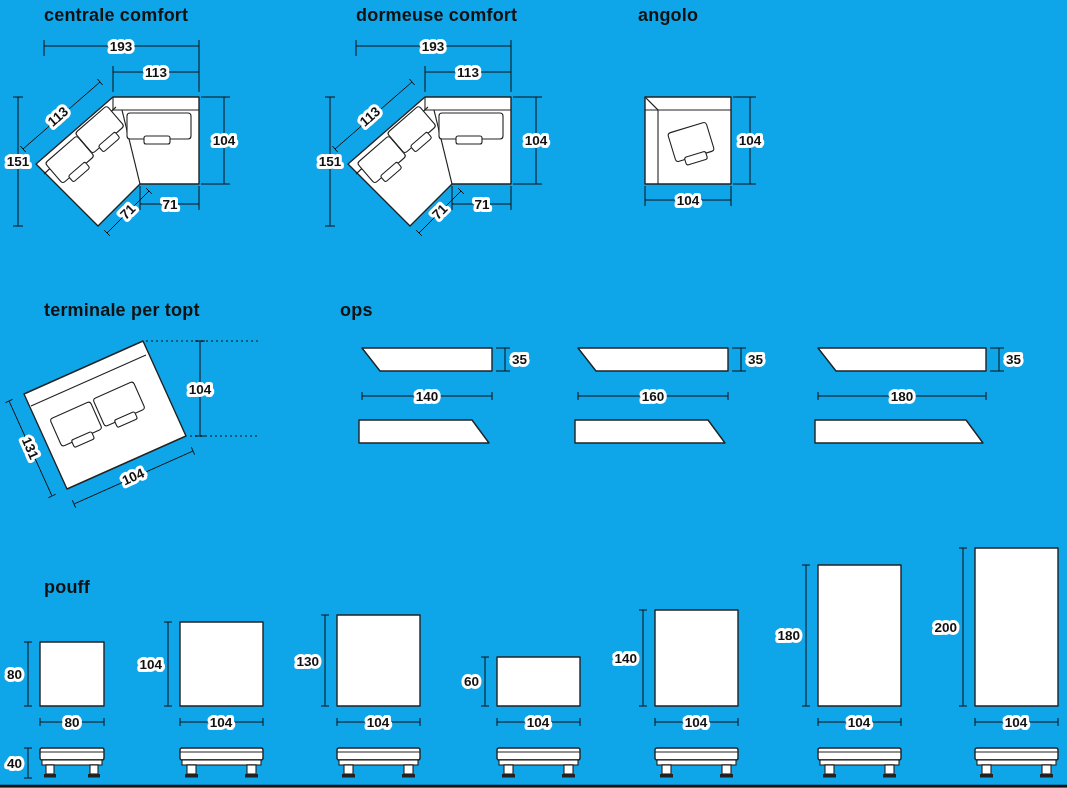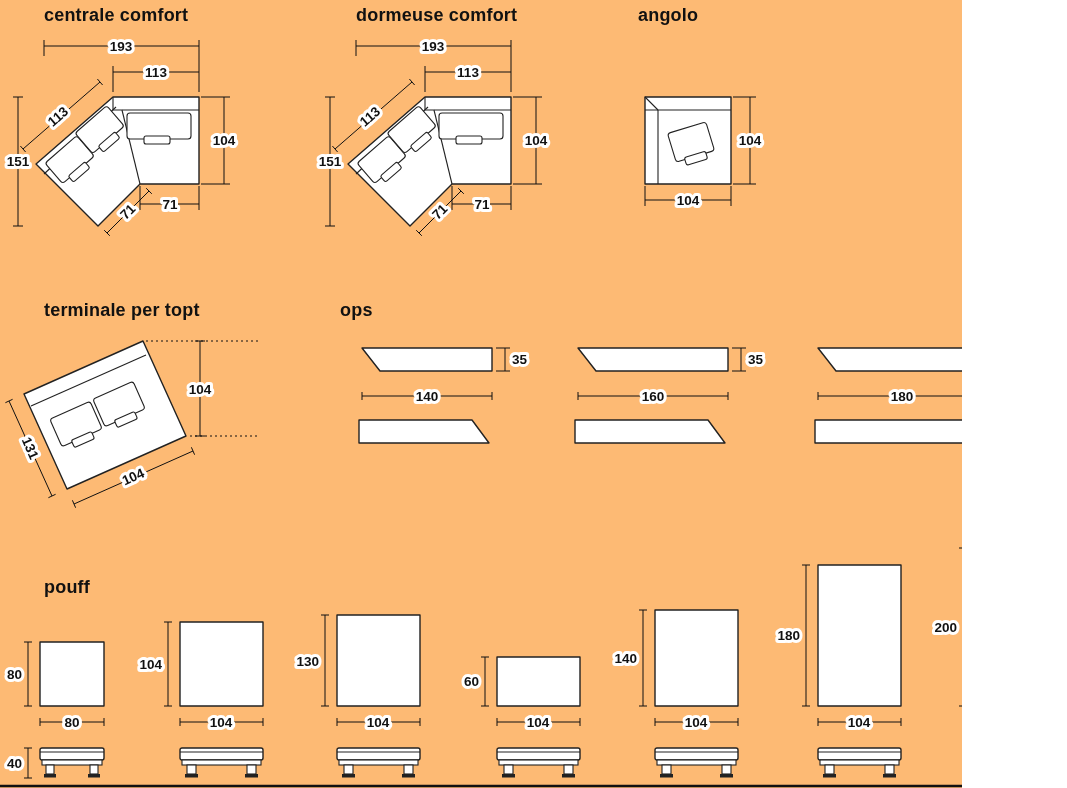--- a/index.html
+++ b/index.html
@@ -1,16 +1,16 @@
 <!DOCTYPE html>
 <html><head>
 <meta charset="utf-8">
 <style>
   html,body{margin:0;padding:0;background:#fff}
-  .stage{position:relative;width:962px;height:788px;background:#fdba74;overflow:hidden;font-family:"Liberation Sans",sans-serif}
+  .stage{position:relative;width:1067px;height:788px;background:#0ea5e9;overflow:hidden;font-family:"Liberation Sans",sans-serif}
   text{font-family:"Liberation Sans","DejaVu Sans",sans-serif}
   .title{font-size:18px;font-weight:bold;fill:#111;letter-spacing:.2px}
   .dim{font-size:13.5px;font-weight:bold;fill:#111;text-anchor:middle;paint-order:stroke;stroke:#fff;stroke-width:6;stroke-linejoin:round}
   .start{text-anchor:start}
   .end{text-anchor:end}
   .outline{fill:#fff;stroke:#222;stroke-width:1.4;stroke-linejoin:round}
   .inner{fill:#fff;stroke:#222;stroke-width:1.1}
   .ln{fill:none;stroke:#222;stroke-width:1.1}
   .dl{fill:none;stroke:#111;stroke-width:1}
   .dashed{fill:none;stroke:#111;stroke-width:1;stroke-dasharray:2 3}

